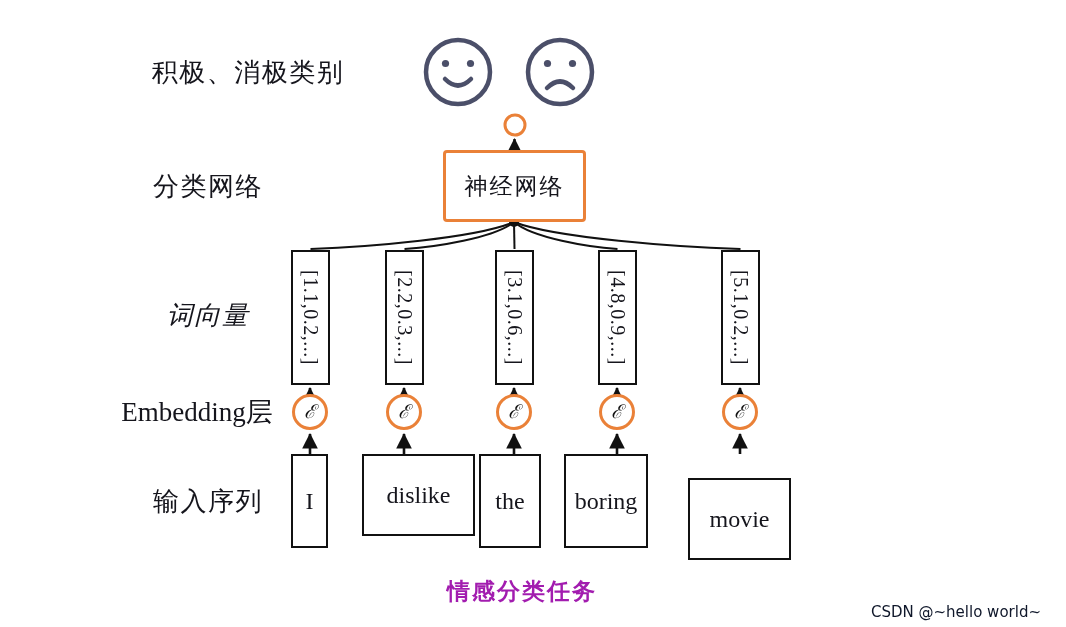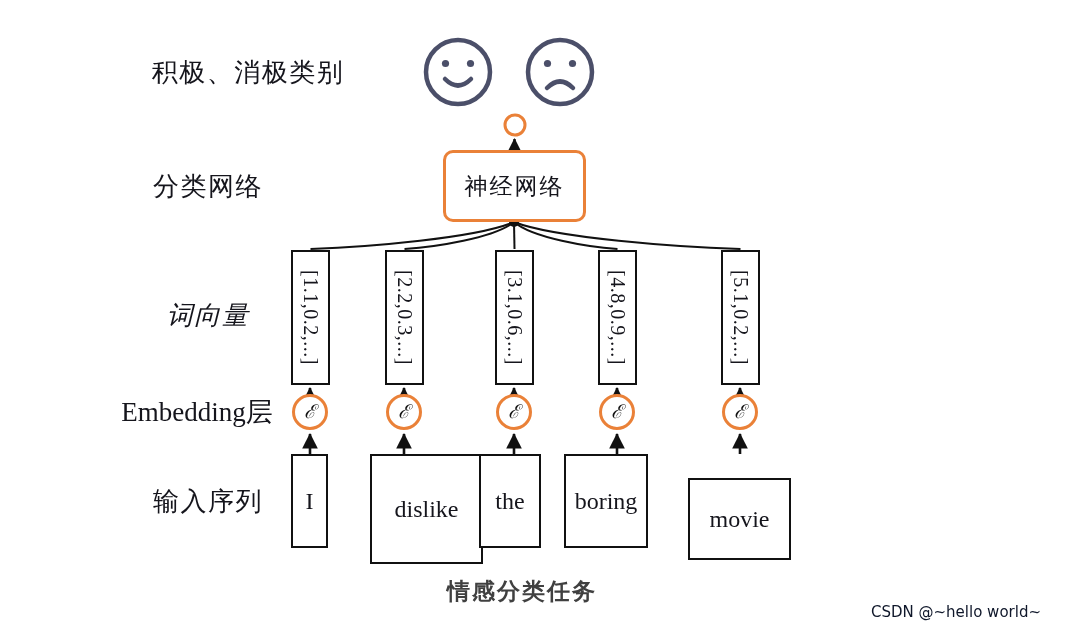--- a/index.html
+++ b/index.html
@@ -48,21 +48,21 @@
   .face {
     position: absolute;
     transform: translate(-50%, -50%);
   }
 
   
   .nn-box {
     position: absolute;
     box-sizing: border-box;
     border: 3px solid #ea8138;
-    border-radius: 10px;
+    border-radius: 4px;
     background: #ffffff;
     display: flex;
     align-items: center;
     justify-content: center;
   }
   .nn-box span {
     font-family: "Liberation Serif", "DejaVu Serif", serif;
     font-size: 23px;
     letter-spacing: 2px;
     color: #15151c;
@@ -131,21 +131,21 @@
   }
 
   
   .caption {
     position: absolute;
     transform: translate(-50%, -50%);
     font-family: "DejaVu Sans", "Liberation Sans", sans-serif;
     font-size: 23px;
     font-weight: 700;
     letter-spacing: 2px;
-    color: #404040;
+    color: #a21caf;
     white-space: nowrap;
   }
 
   
   .watermark {
     position: absolute;
     font-family: "DejaVu Sans", "Liberation Sans", sans-serif;
     font-size: 15px;
     color: #0f172a;
     white-space: nowrap;
@@ -223,21 +223,21 @@
       </div>
       <div class="word-box" style="left: 291px; top: 454px; width: 37px; height: 94px;">
         <span>I</span>
       </div>
       <div class="vec-box" style="left: 385px; top: 250px; width: 39px; height: 135px;">
         <span>[2.2,0.3,...]</span>
       </div>
       <div class="emb-circle" style="left: 404px; top: 412px;">
         <span>ℰ</span>
       </div>
-      <div class="word-box" style="left: 370px; top: 454px; width: 113px; height: 110px;">
+      <div class="word-box" style="left: 362px; top: 454px; width: 113px; height: 82px;">
         <span>dislike</span>
       </div>
       <div class="vec-box" style="left: 495px; top: 250px; width: 39px; height: 135px;">
         <span>[3.1,0.6,...]</span>
       </div>
       <div class="emb-circle" style="left: 514px; top: 412px;">
         <span>ℰ</span>
       </div>
       <div class="word-box" style="left: 479px; top: 454px; width: 62px; height: 94px;">
         <span>the</span>

